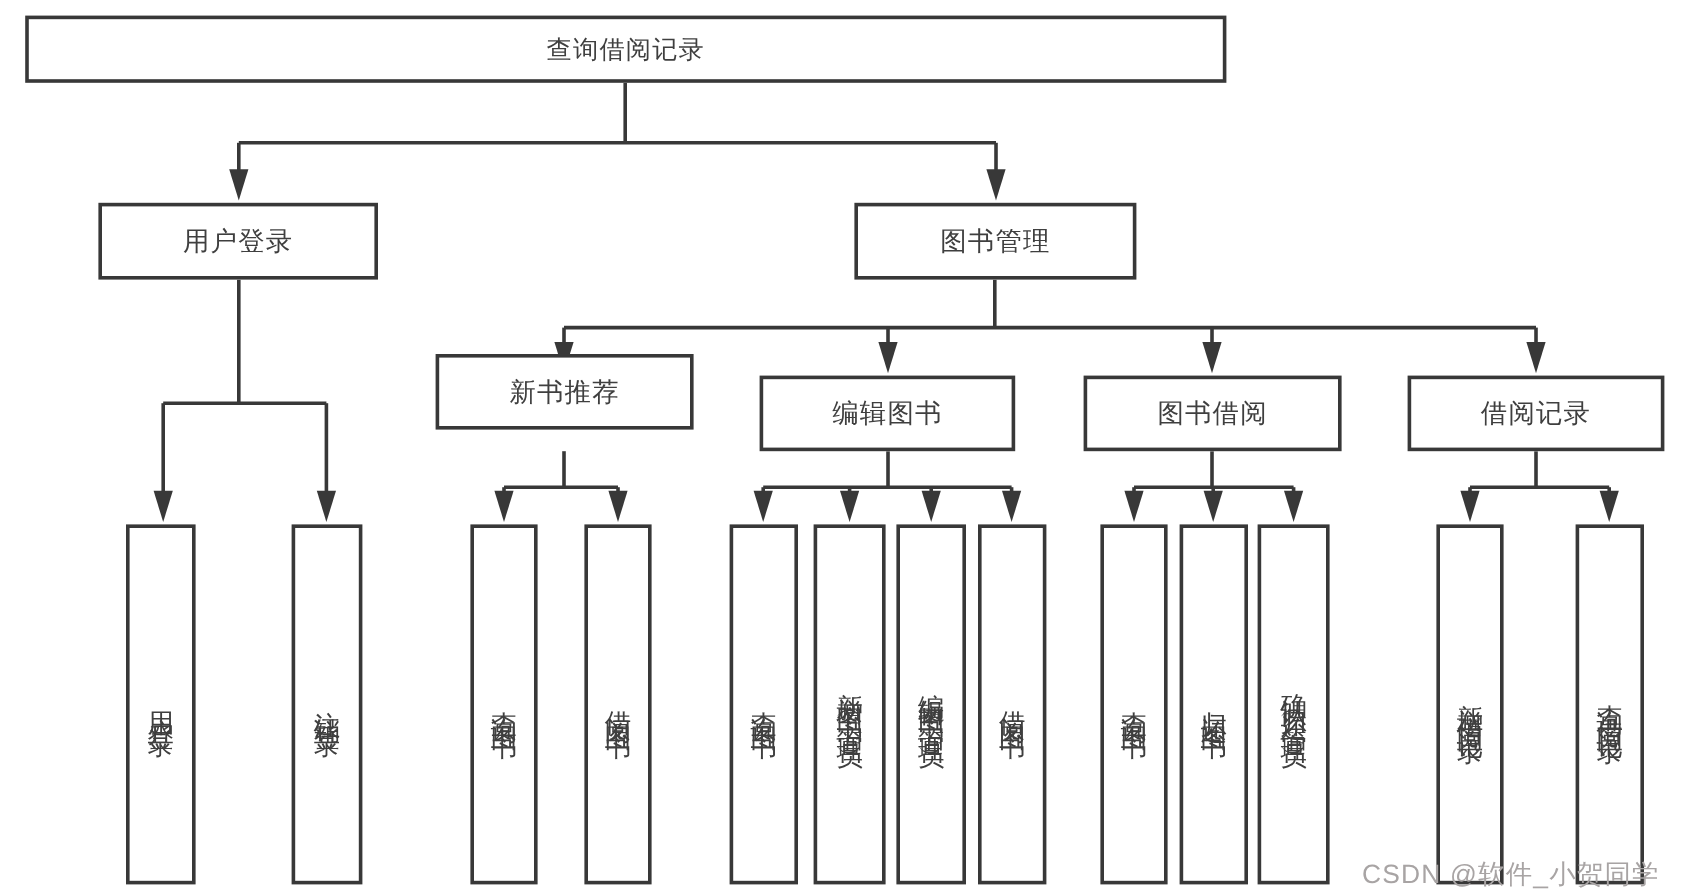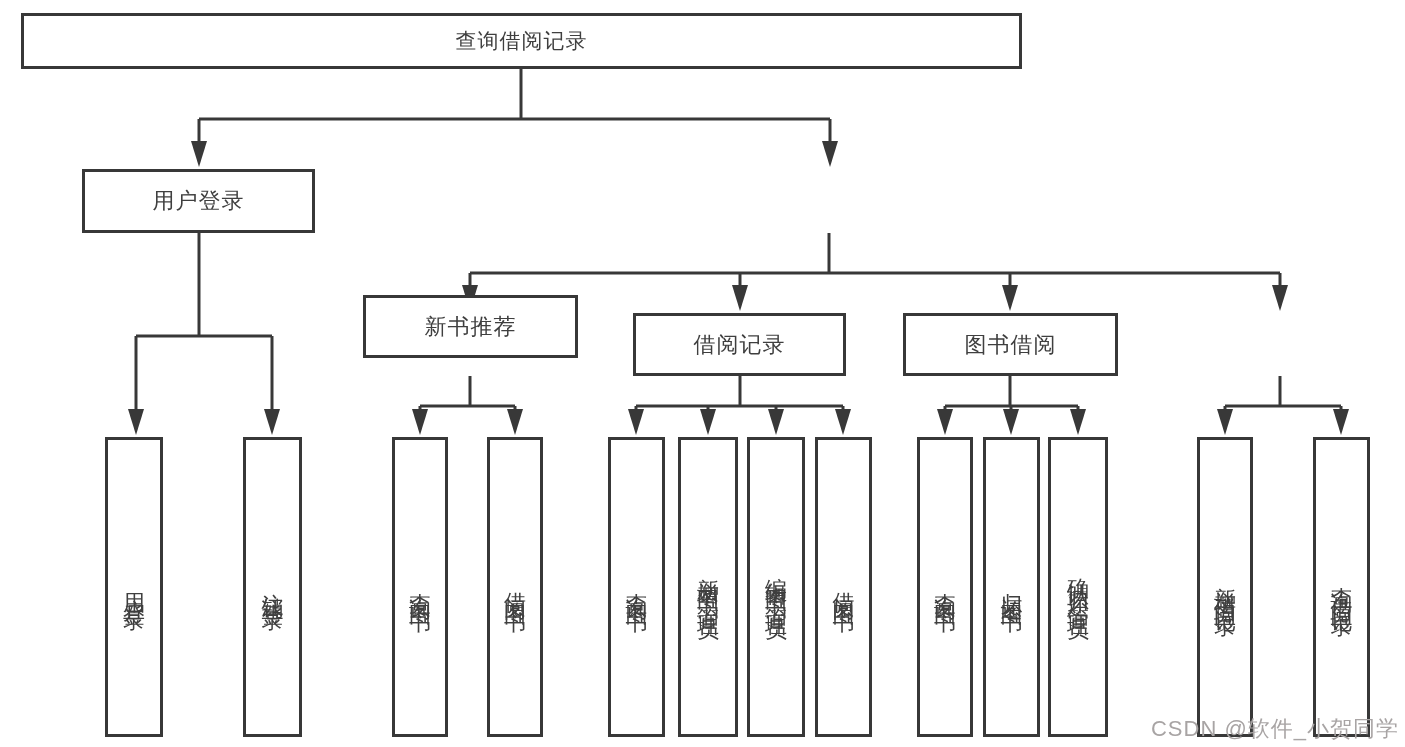--- a/index.html
+++ b/index.html
@@ -27,21 +27,21 @@
     writing-mode:vertical-rl;
     text-orientation:mixed;
     font-size:22px;
     letter-spacing:6px;
     line-height:1;
     white-space:nowrap;
   }
   #connectors{position:absolute;left:0;top:0;}
   #watermark{
     position:absolute;
-    right:6px;
+    right:22px;
     bottom:3px;
     font-size:22px;
     color:#a8a4a4;
     letter-spacing:1px;
     z-index:5;
   }
 </style>
 </head>
 <body>
 
@@ -117,29 +117,35 @@
     </g>
   </svg>
 
   <div class="node box-h box-root" style="left:21px;top:13px;width:1001px;height:56px">
     <span>查询借阅记录</span>
   </div>
 
   <div class="node box-h" style="left:82px;top:169px;width:233px;height:64px">
     <span>用户登录</span>
   </div>
+  <div class="node box-h" style="left:712px;top:169px;width:235px;height:64px">
+    <span>图书管理</span>
+  </div>
 
   <div class="node box-h" style="left:363px;top:295px;width:215px;height:63px">
     <span>新书推荐</span>
   </div>
   <div class="node box-h" style="left:633px;top:313px;width:213px;height:63px">
-    <span>借阅记录</span>
+    <span>编辑图书</span>
   </div>
   <div class="node box-h" style="left:903px;top:313px;width:215px;height:63px">
     <span>图书借阅</span>
+  </div>
+  <div class="node box-h" style="left:1173px;top:313px;width:214px;height:63px">
+    <span>借阅记录</span>
   </div>
 
   <div class="node box-v" style="left:105px;top:437px;width:58px;height:300px">
     <span>用户登录</span>
   </div>
   <div class="node box-v" style="left:243px;top:437px;width:59px;height:300px">
     <span>注销登录</span>
   </div>
 
   <div class="node box-v" style="left:392px;top:437px;width:56px;height:300px">

